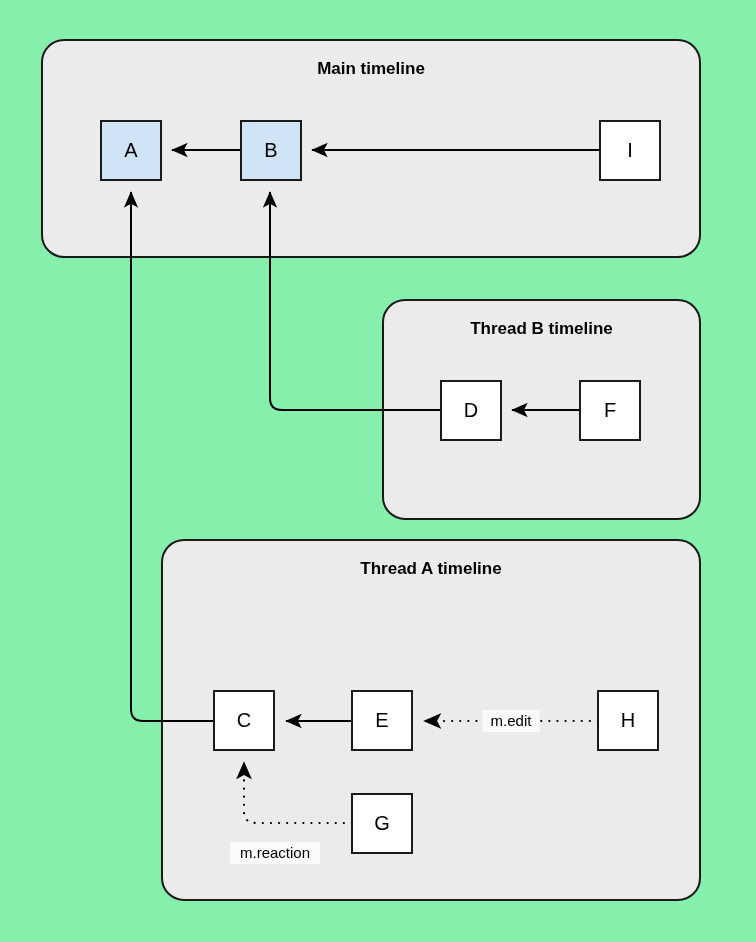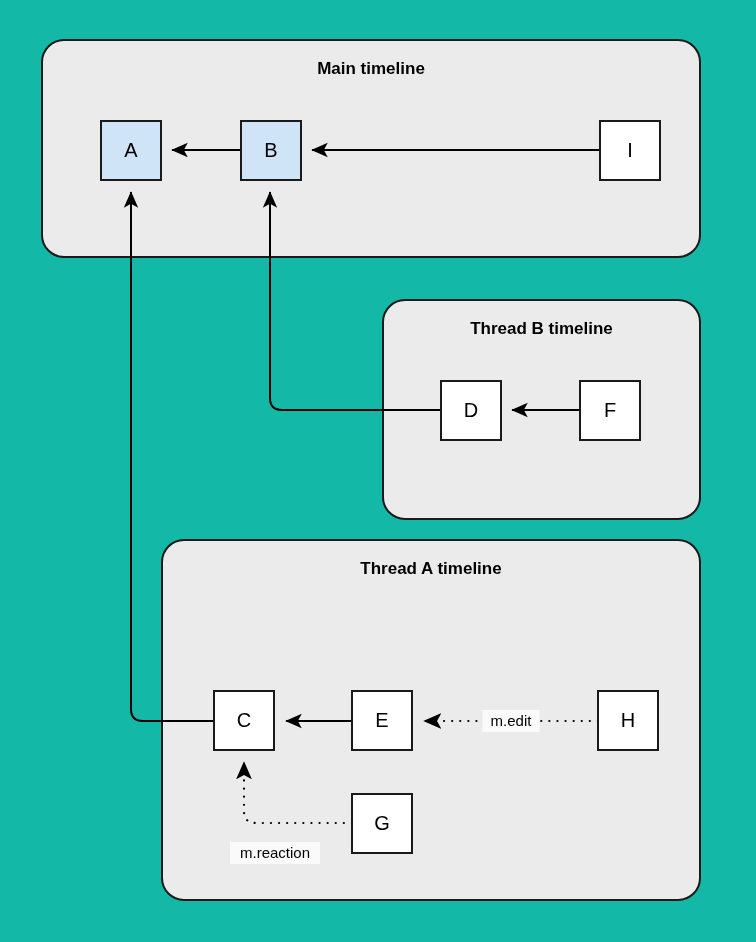--- a/index.html
+++ b/index.html
@@ -1,21 +1,21 @@
 <!DOCTYPE html>
 <html><head>
 <meta charset="utf-8">
 <style>
   html,body{margin:0;padding:0;background:#ffffff;}
   body{
     width:756px;height:942px;
     font-family:"Liberation Sans","DejaVu Sans",sans-serif;
     -webkit-font-smoothing:antialiased;
   }
-  #diagram{position:relative;width:756px;height:942px;overflow:hidden;background:#14b8a6;}
+  #diagram{position:relative;width:756px;height:942px;overflow:hidden;background:#86efac;}
   svg#canvas{position:absolute;left:0;top:0;width:756px;height:942px;}
 
   .panel-title{
     font-weight:bold;font-size:17px;fill:#000000;
     text-anchor:middle;dominant-baseline:middle;
   }
   .node-label{
     font-size:20px;fill:#000000;
     text-anchor:middle;dominant-baseline:middle;
   }

